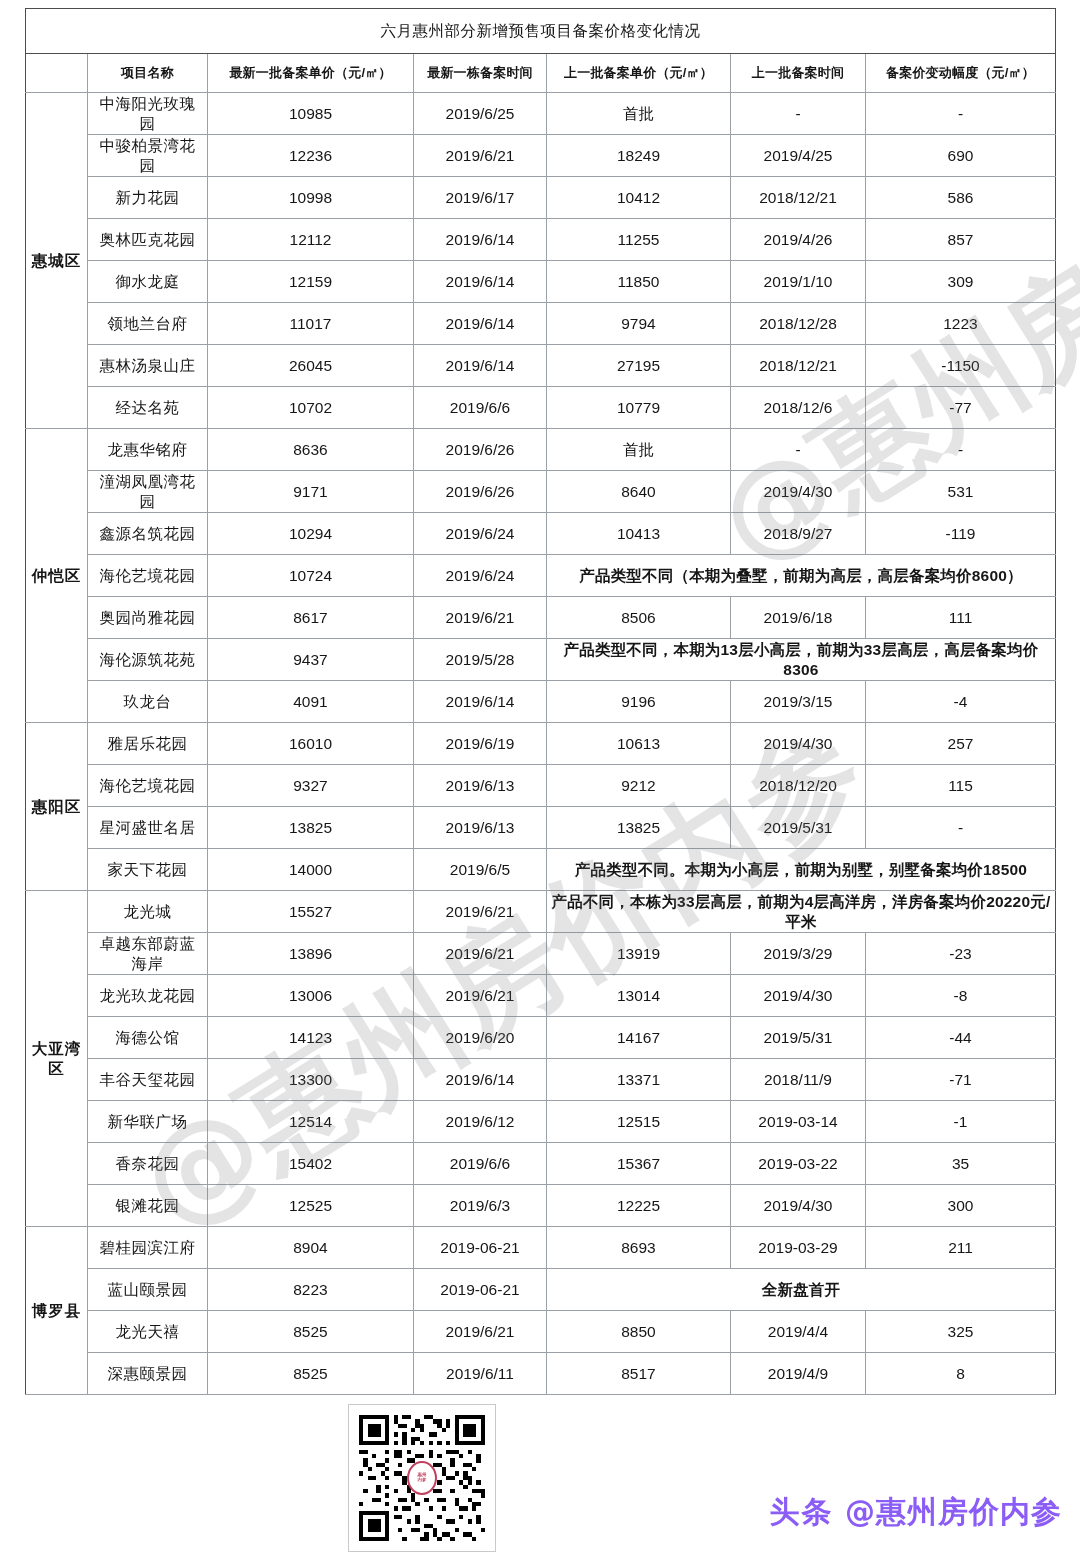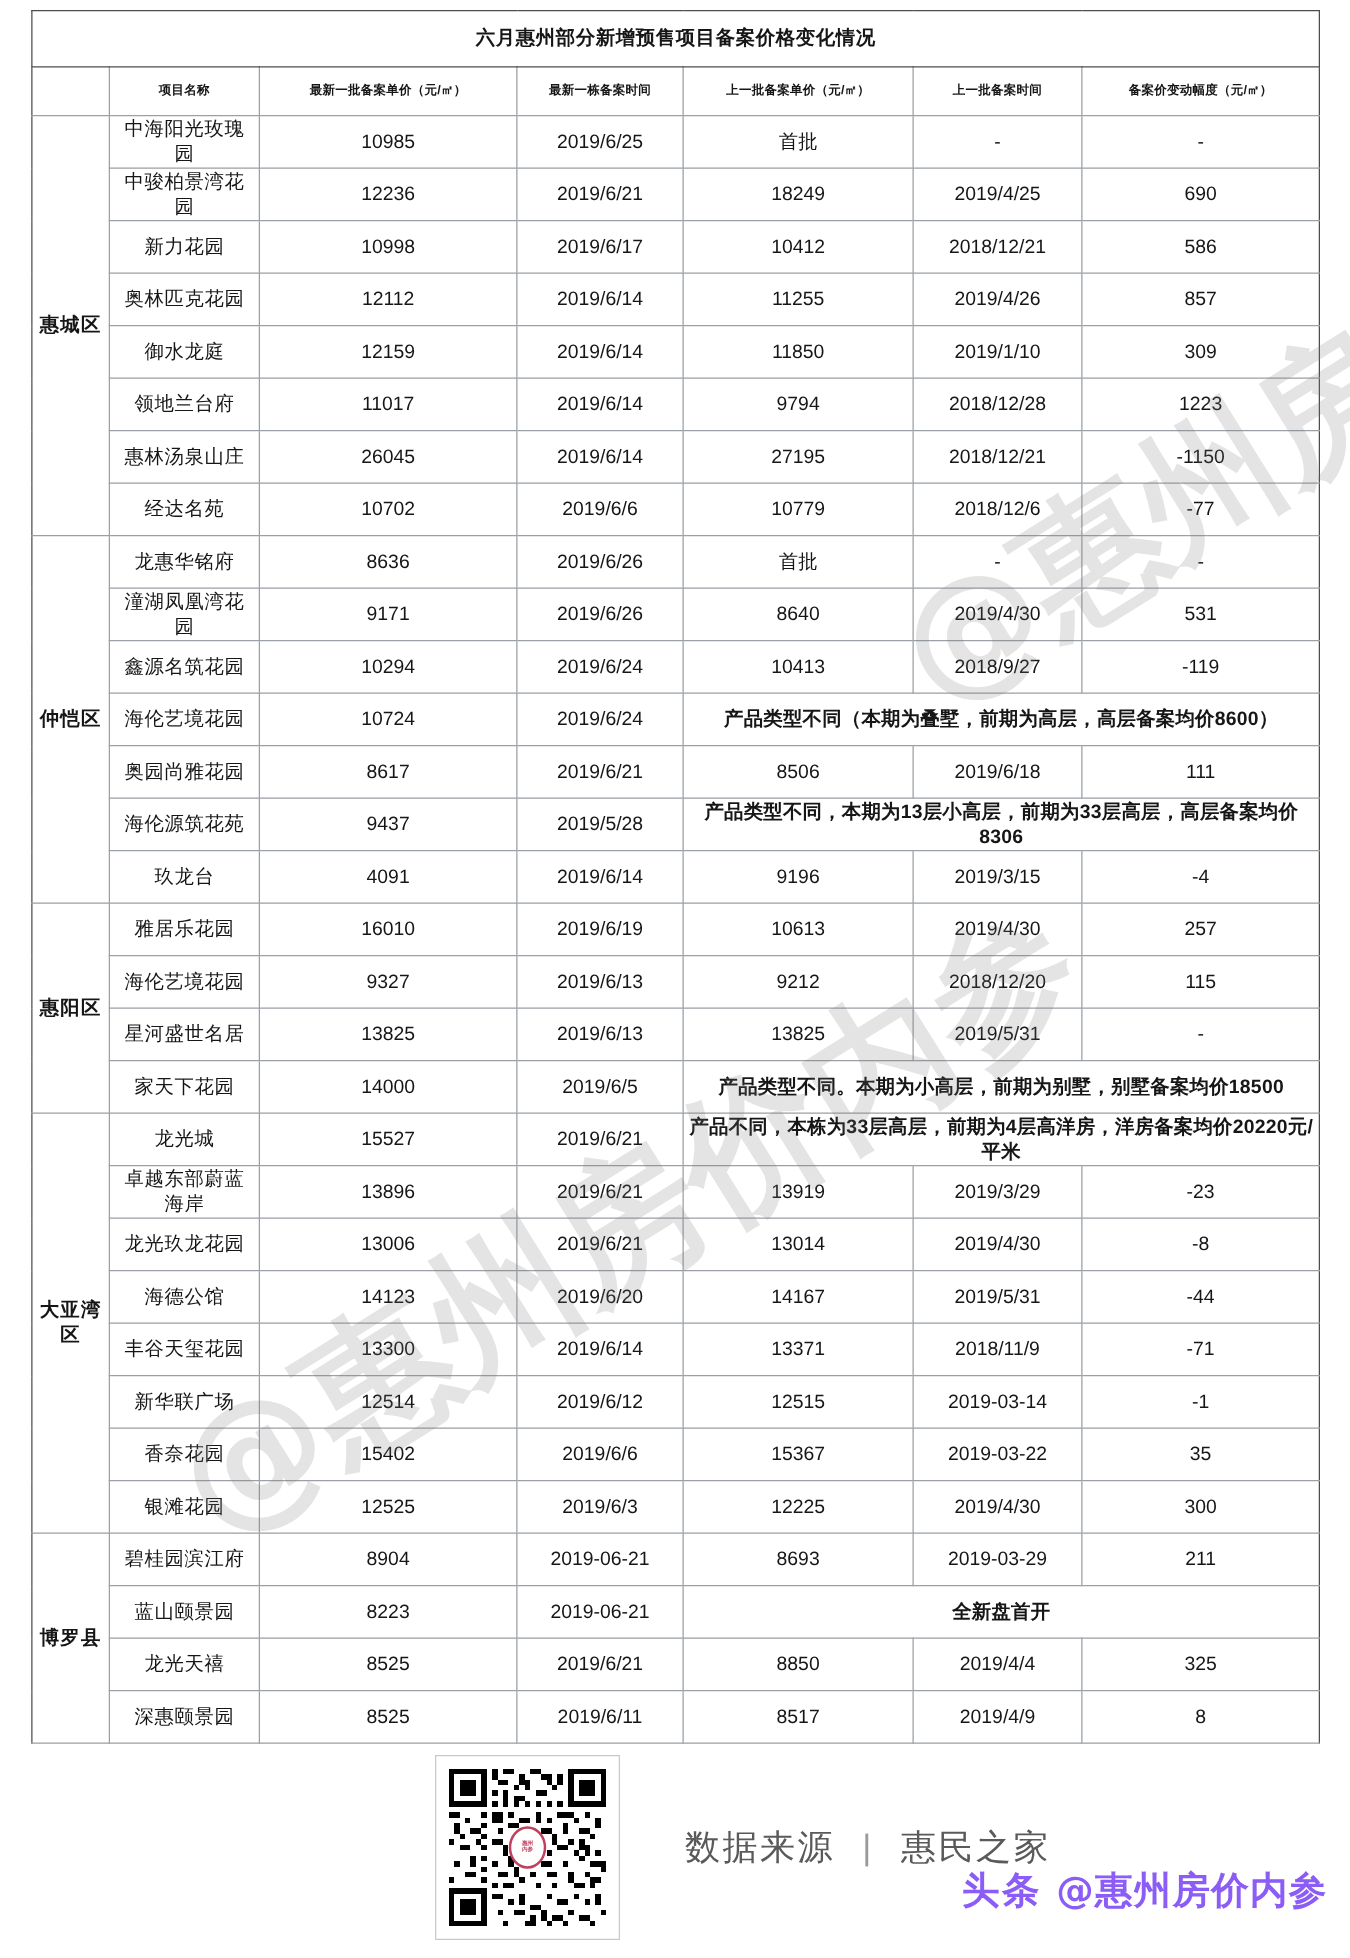--- a/index.html
+++ b/index.html
@@ -38,28 +38,28 @@
     text-align:center;
     vertical-align:middle;
     font-size:15.5px;
     color:#161616;
     background:transparent;
     line-height:1.25;
   }
   .title-cell{
     height:44px;
     font-size:17px;
-    font-weight:700;
+    font-weight:400;
     letter-spacing:.5px;
     border:1.6px solid #4d4d4d !important;
   }
   .hdr td{
     height:38px;
     font-weight:700;
-    font-size:10px;
+    font-size:13px;
     letter-spacing:.2px;
   }
   .region{
     font-weight:700;
     font-size:16px;
     letter-spacing:1px;
     border-left:1.6px solid #4d4d4d !important;
   }
   .pname{font-size:15.5px;letter-spacing:.5px;}
   .num{font-size:16px;}
@@ -548,24 +548,19 @@
           <rect x="28" y="17" width="1" height="2"></rect>
       </g>
     </svg>
     <div class="qr-badge">
       <span>惠州</span>
       <span>内参</span>
     </div>
   </div>
 
   <div class="credits">
-    <div class="credit-line">
-      <span>数据来源</span>
-      <span class="credit-sep">|</span>
-      <span>惠民之家</span>
-    </div>
   </div>
 </div>
 
 <div class="brandmark">
   <span class="tt">头条</span>
   <span>@惠州房价内参</span>
 </div>
 
 </body></html>

